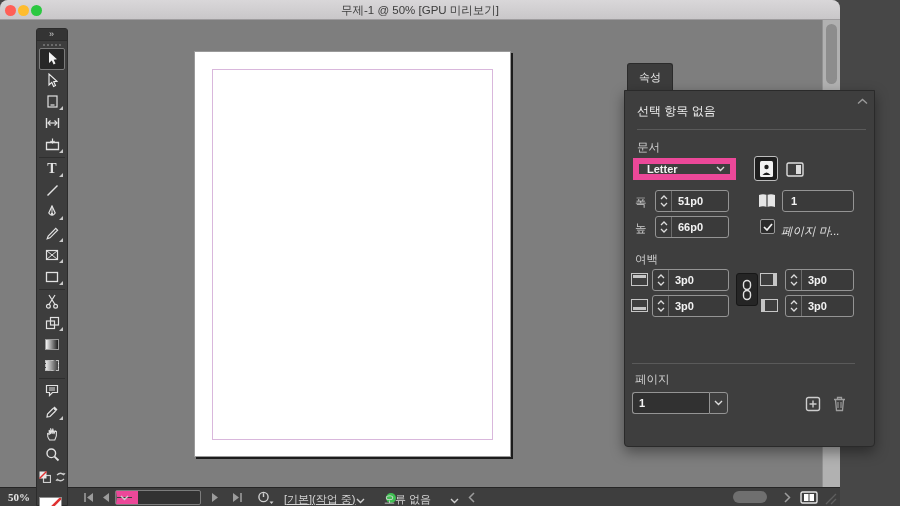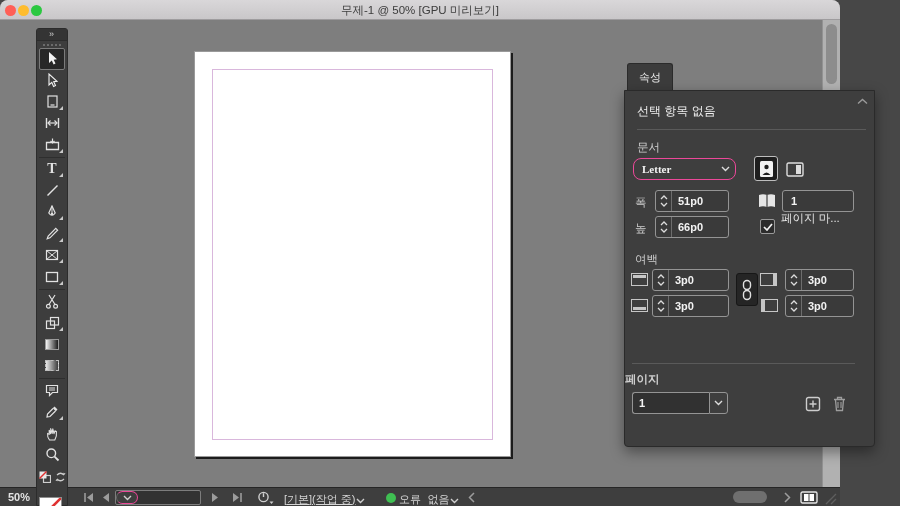--- a/index.html
+++ b/index.html
@@ -18,21 +18,21 @@
   .page { position:absolute; left:194px; top:31px; width:317px; height:406px; background:#fff;
     border:1px solid #9a9a9a; box-shadow:2px 2px 0 rgba(10,10,10,.85); }
   .margin-guides { position:absolute; left:17px; top:17px; right:17px; bottom:16px; border:1px solid #d9b7dc; }
 
   
   .vscroll { position:absolute; left:822px; top:20px; width:18px; height:467px; background:#b1b1b1; border-left:1px solid #929292; }
   .vscroll .thumb { position:absolute; left:3px; top:4px; width:11px; height:60px; border-radius:6px; background:#8d8d8d; }
 
   
   .statusbar { position:absolute; left:0; top:487px; width:840px; height:19px; background:#3e3e3e; border-top:1px solid #262626; color:#d6d6d6; font-size:11px; }
-  .statusbar .zoomlbl { position:absolute; left:8px; top:3px; font-weight:bold; color:#e3e3e3; }
+  .statusbar .zoomlbl { position:absolute; left:8px; top:3px; font-weight:bold; color:#e3e3e3;font-family:Liberation Serif, serif; }
   .sb-ic { position:absolute; top:4px; width:14px; height:11px; }
   .pagefield { position:absolute; left:115px; top:2px; width:86px; height:15px; background:#323232; border:1px solid #7d7d7d; border-radius:2px; display:flex; align-items:center; }
   .pagefield .v { flex:1; padding-left:5px; font-size:10px; color:#f0f0f0; }
   .pagefield .dd { width:22px; height:100%; border-left:1px solid #666; display:flex; align-items:center; justify-content:center; }
   .sbtext { position:absolute; top:3.5px; color:#d6d6d6; }
   .hthumb { position:absolute; left:733px; top:3px; width:34px; height:12px; border-radius:6px; background:#6f6f6f; }
   .spreadicon { position:absolute; left:800px; top:3px; width:20px; height:13px; }
   .grip { position:absolute; left:822px; top:2px; width:16px; height:16px; }
 
   
@@ -55,21 +55,21 @@
   .sw svg { position:absolute; inset:0; }
   .sw.fill { left:3px; top:10px; width:23px; height:23px; z-index:2; }
 
   
   .ptab { position:absolute; left:627px; top:63px; width:46px; height:27px; background:#3c3c3c; border:1px solid #2b2b2b; border-bottom:none; border-radius:3px 3px 0 0; color:#e8e8e8; font-size:11px; display:flex; align-items:center; justify-content:center; }
   .ppanel { position:absolute; left:624px; top:90px; width:251px; height:357px; background:#3e3e3e; border:1px solid #2a2a2a; border-radius:0 0 4px 4px; box-shadow:0 5px 14px rgba(0,0,0,.4); color:#d9d9d9; font-size:11.5px; }
   .ppanel .collapse { position:absolute; right:6px; top:4px; }
   .phead { position:absolute; left:12px; top:12px; font-size:12px; color:#f0f0f0; }
   .pdiv { position:absolute; height:1px; background:#5a5a5a; }
   .plabel { position:absolute; color:#cfcfcf; }
-  .dd { position:absolute; border:1px solid #ec4899; border-radius:8px; background:#3e3e3e; display:flex; align-items:center;font-family:Liberation Serif, serif; }
+  .dd { position:absolute; border:6px solid #ec4899; border-radius:0; background:#3e3e3e; display:flex; align-items:center; }
   .dd .v { flex:1; padding-left:8px; font-weight:bold; font-size:11px; color:#f3f3f3; }
   .dd .c { width:20px; display:flex; align-items:center; justify-content:center; }
   .spinfield { position:absolute; height:22px; border:1px solid #949494; border-radius:3px; background:#3a3a3a; display:flex; }
   .spin { width:16px; border-right:1px solid #6d6d6d; display:flex; flex-direction:column; align-items:center; justify-content:center; gap:2px; }
   .spinfield .v { flex:1; display:flex; align-items:center; padding-left:6px; font-size:11px; font-weight:bold; color:#f3f3f3; }
   .obtn { position:absolute; display:flex; align-items:center; justify-content:center; border-radius:3px; }
   .obtn.on { background:#1e1e1e; border:1px solid #bdbdbd; }
   .checkbox { position:absolute; width:15px; height:15px; background:#2c2c2c; border:1px solid #9a9a9a; border-radius:2px; display:flex; align-items:center; justify-content:center; }
   .micon { position:absolute; width:17px; height:13px; border:1px solid #c6c6c6; }
   .micon.mtop::before    { content:""; position:absolute; left:1px; right:1px; top:1px; height:3px; background:#c6c6c6; }
@@ -152,21 +152,21 @@
       </span>
 
       <span class="sbtext" style="left:284px;text-decoration:underline;">[기본](작업 중)</span>
       <span class="sb-ic" style="left:356px;top:6px;">
         <svg width="9" height="6" viewBox="0 0 9 6">
             <polyline points="1,1 4.5,4.5 8,1" fill="none" stroke="#cfcfcf" stroke-width="1.4"></polyline>
           </svg>
       </span>
 
       <span style="position:absolute;left:386px;top:4.5px;width:10px;height:10px;border-radius:50%;background:#3fbf52;"></span>
-      <span class="sbtext" style="left:399px;font-family:Liberation Mono, monospace;">오류 없음</span>
+      <span class="sbtext" style="left:384px;">오류 없음</span>
       <span class="sb-ic" style="left:450px;top:6px;">
         <svg width="9" height="6" viewBox="0 0 9 6">
             <polyline points="1,1 4.5,4.5 8,1" fill="none" stroke="#cfcfcf" stroke-width="1.4"></polyline>
           </svg>
       </span>
 
       <span class="sb-ic" style="left:468px;top:4px;">
         <svg width="7" height="11" viewBox="0 0 7 11">
             <polyline points="6,1 1.5,5.5 6,10" fill="none" stroke="#9c9c9c" stroke-width="1.5"></polyline>
           </svg>
@@ -413,21 +413,21 @@
           </svg>
       </span>
       <span class="v">66p0</span>
     </div>
 
     <span class="checkbox" style="left:135px;top:128px;">
       <svg width="10" height="8" viewBox="0 0 10 8">
           <polyline points="1,4 4,7 9,1" fill="none" stroke="#f2f2f2" stroke-width="1.7"></polyline>
         </svg>
     </span>
-    <div class="plabel" style="left:156px;top:120px;color:#e4e4e4;">페이지 마...</div>
+    <div class="plabel" style="left:156px;top:133px;color:#e4e4e4;font-style:italic;">페이지 마...</div>
 
     <div class="plabel" style="left:10px;top:161px;">여백</div>
 
     <span class="micon mtop" style="left:6px;top:182px;"></span>
     <div class="spinfield" style="left:27px;top:178px;width:77px;">
       <span class="spin">
         <svg width="8" height="5" viewBox="0 0 8 5">
             <polyline points="1,4 4,1 7,4" fill="none" stroke="#dcdcdc" stroke-width="1.3"></polyline>
           </svg>
         <svg width="8" height="5" viewBox="0 0 8 5">
@@ -479,21 +479,21 @@
         <svg width="8" height="5" viewBox="0 0 8 5">
             <polyline points="1,1 4,4 7,1" fill="none" stroke="#dcdcdc" stroke-width="1.3"></polyline>
           </svg>
       </span>
       <span class="v">3p0</span>
     </div>
 
 
     <div class="pdiv" style="left:7px;top:272px;width:223px;"></div>
 
-    <div class="plabel" style="left:0;top:281px;font-weight:bold;">페이지</div>
+    <div class="plabel" style="left:10px;top:281px;">페이지</div>
 
     <div class="combo" style="left:7px;top:301px;">
       <span class="field">1</span>
       <span class="cbtn">
         <svg width="9" height="6" viewBox="0 0 9 6">
             <polyline points="1,1 4.5,4.5 8,1" fill="none" stroke="#dcdcdc" stroke-width="1.4"></polyline>
           </svg>
       </span>
     </div>
 

